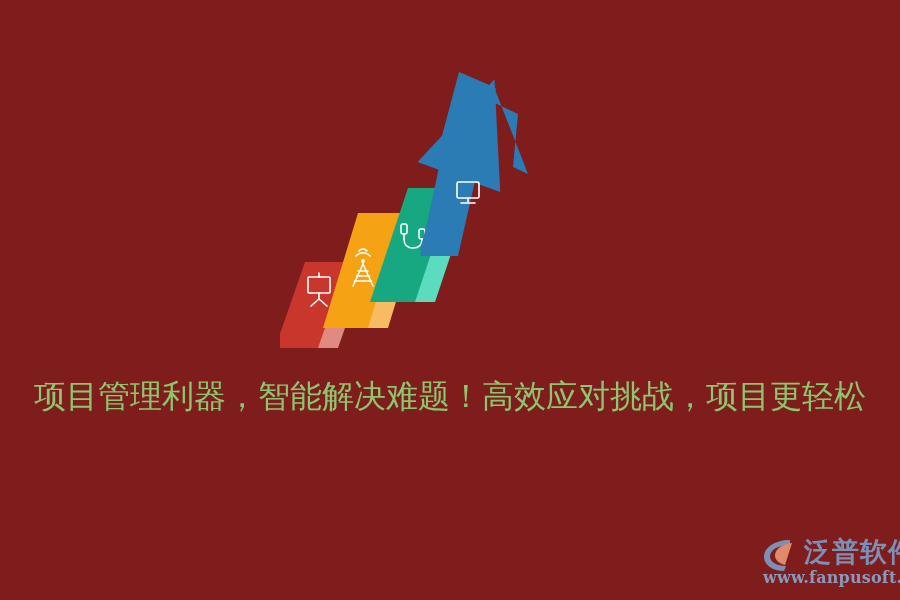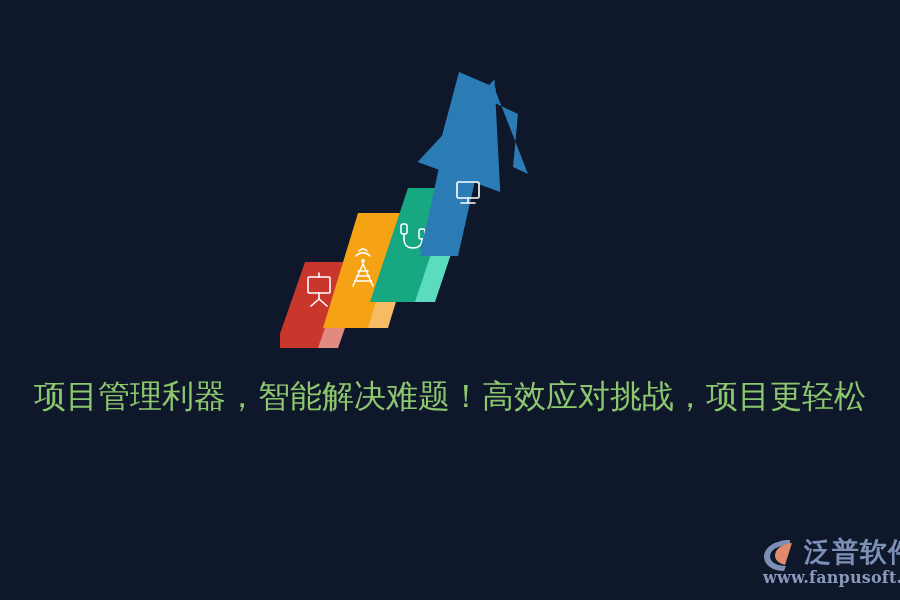--- a/index.html
+++ b/index.html
@@ -8,21 +8,21 @@
     padding: 0;
     background: #ffffff;
   }
   body {
     font-family: "DejaVu Sans", "Liberation Sans", sans-serif;
   }
   #page {
     position: relative;
     width: 900px;
     height: 600px;
-    background: #0f172a;
+    background: #7f1d1d;
     overflow: hidden;
   }
 
   
   #hero-graphic {
     position: absolute;
     left: 280px;
     top: 70px;
     width: 270px;
     height: 290px;

